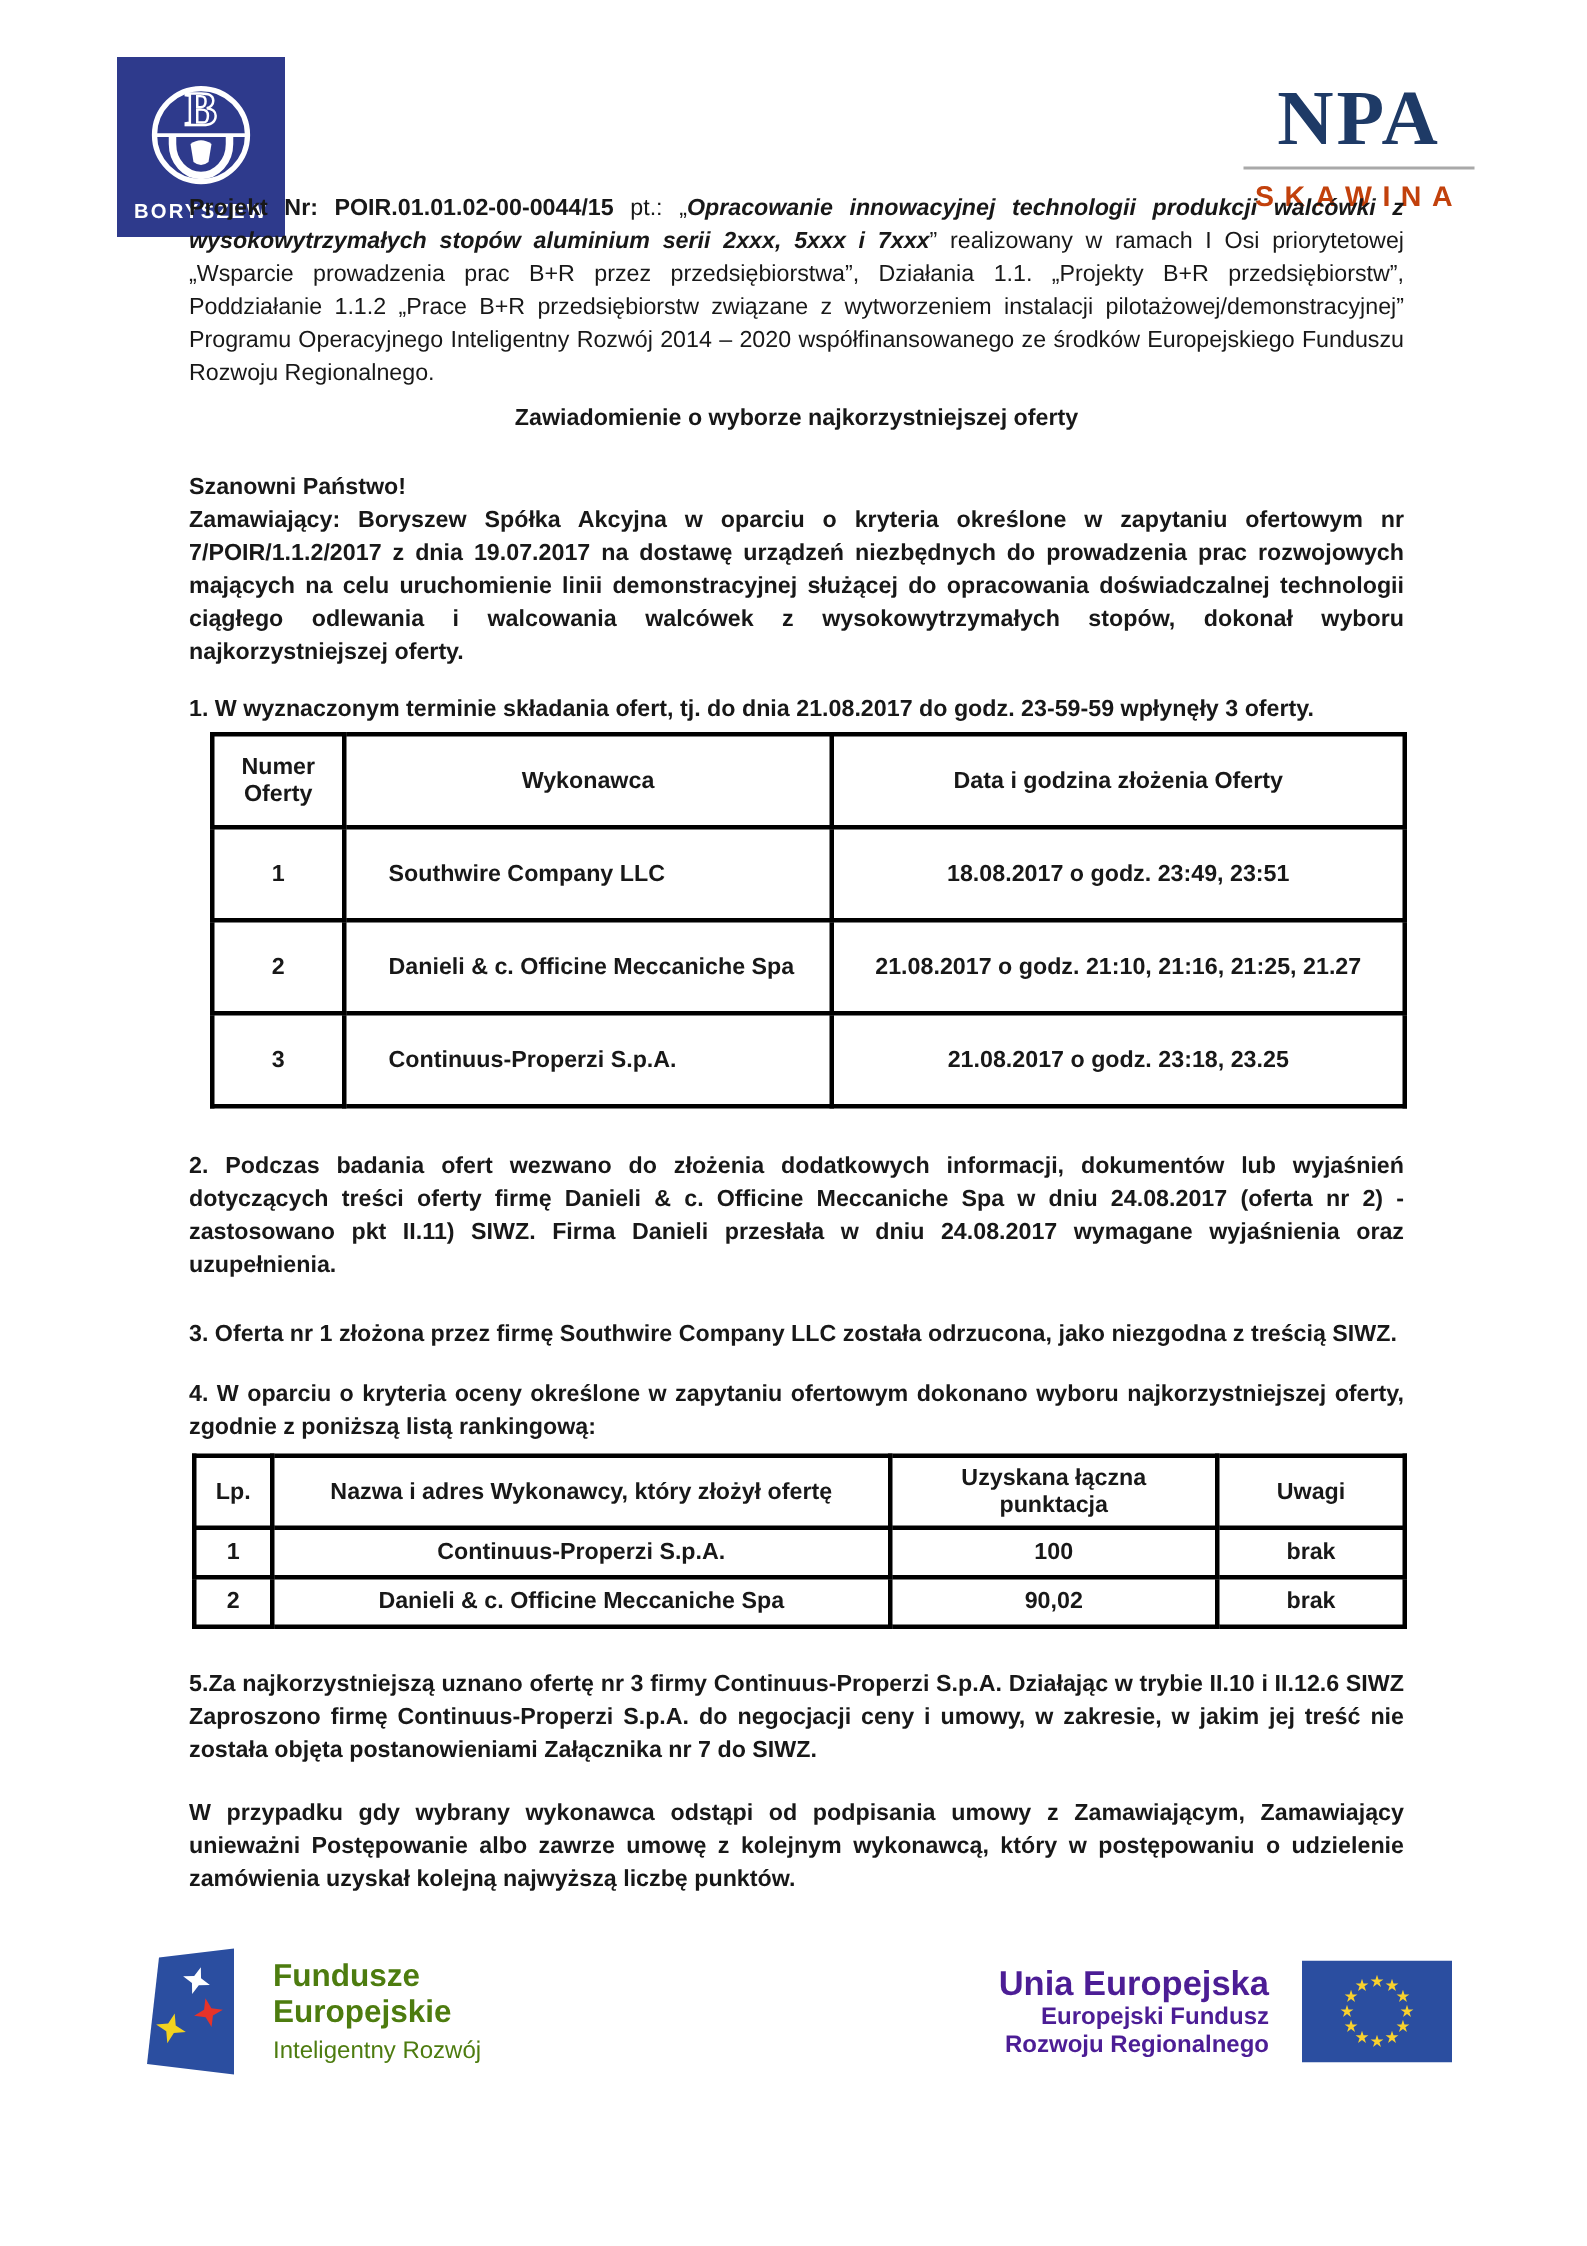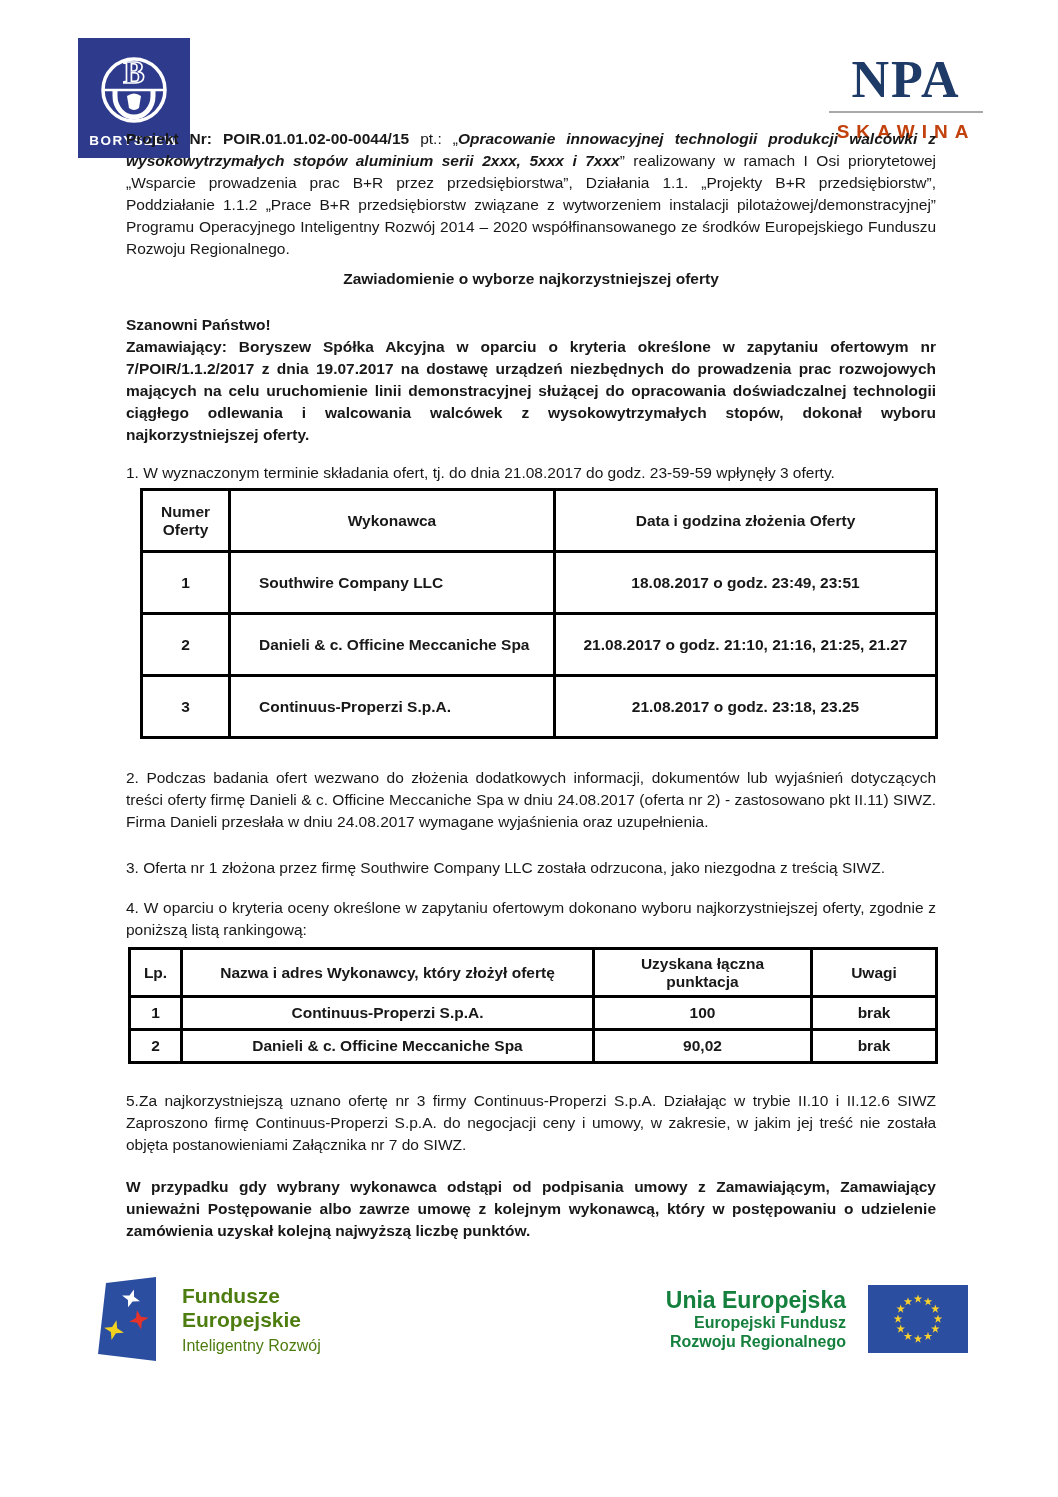--- a/index.html
+++ b/index.html
@@ -25,21 +25,21 @@
   .npa-rule{height:2px;background:#a9a9a9;margin:7px 2px 8px 2px;}
   .npa-city{font-weight:bold;font-size:19px;color:#c2410c;letter-spacing:7px;}
   
   .content{margin:0 122px 0 126px;}
   p{margin:0;font-size:15.5px;line-height:22px;text-align:justify;}
   .intro{margin-top:6px;}
   .intro .b{font-weight:bold;}
   .intro .bi{font-weight:bold;font-style:italic;}
   .notice-title{margin-top:8px;text-align:center;font-weight:bold;}
   .salutation-block{margin-top:24px;font-weight:600;}
-  .pt{font-weight:400;}
+  .pt{font-weight:700;}
   .pt1{margin-top:16px;}
   .pt2{margin-top:28px;}
   .pt3{margin-top:24px;}
   .pt4{margin-top:18px;}
   .pt5{margin-top:26px;}
   .closing{margin-top:20px;font-weight:600;}
   .thanks{margin-top:46px;font-weight:600;}
   
   table{border-collapse:collapse;table-layout:fixed;}
   td,th{border:3px solid #000;font-size:15.5px;vertical-align:middle;padding:2px 8px;box-sizing:border-box;}
@@ -59,21 +59,21 @@
   
   .footer{
     display:flex;justify-content:space-between;align-items:center;
     margin:34px 90px 0 92px;
   }
   .fe-group{display:flex;align-items:center;}
   .fe-text{margin-left:20px;color:#4d7c0f;}
   .fe-main{font-weight:bold;font-size:21px;line-height:24px;}
   .fe-sub{font-size:16px;margin-top:5px;}
   .ue-group{display:flex;align-items:center;}
-  .ue-text{text-align:right;color:#15803d;margin-right:22px;}
+  .ue-text{text-align:right;color:#4c1d95;margin-right:22px;}
   .ue-main{font-weight:bold;font-size:23px;line-height:26px;}
   .ue-sub{font-weight:bold;font-size:16px;line-height:19px;}
 </style>
 </head>
 <body>
 
 <div class="page">
 
   <div class="logo-row">
     <svg width="112" height="120" viewBox="0 0 112 120">

